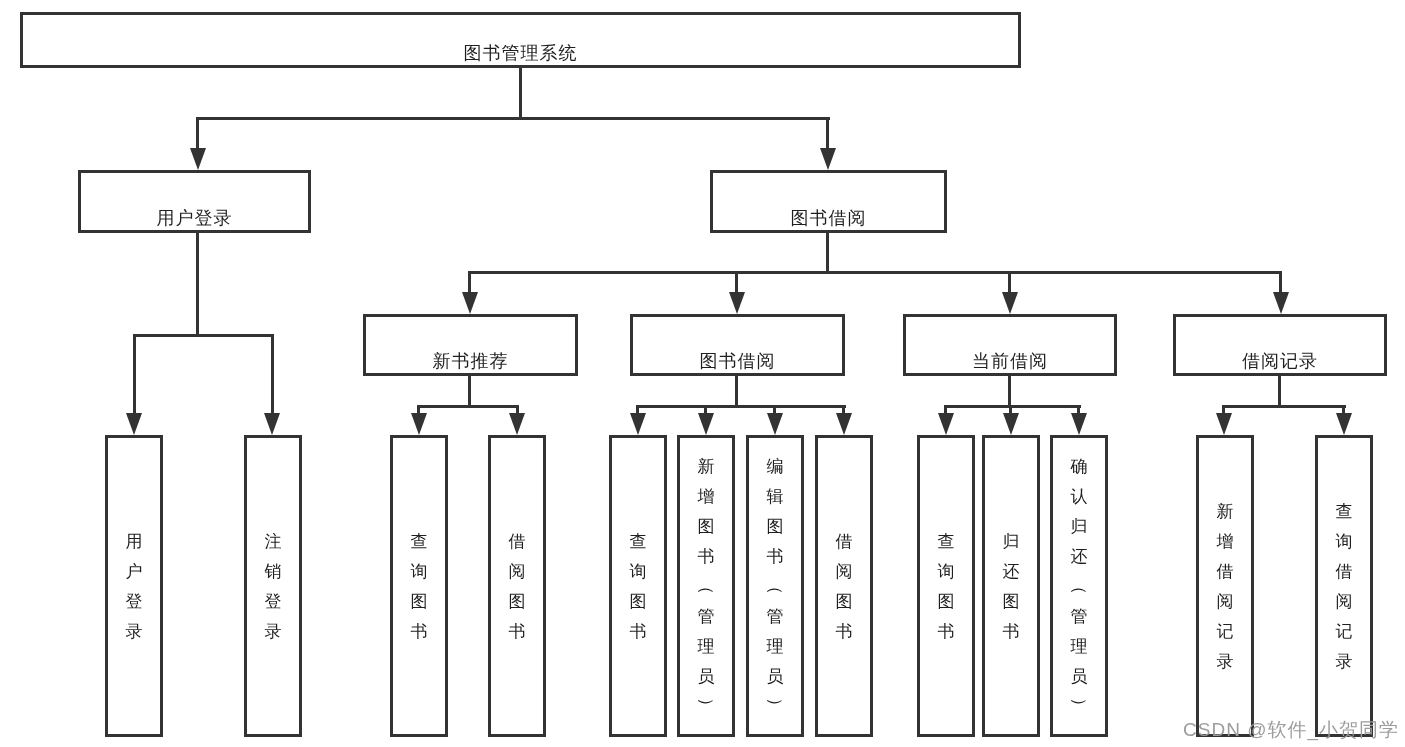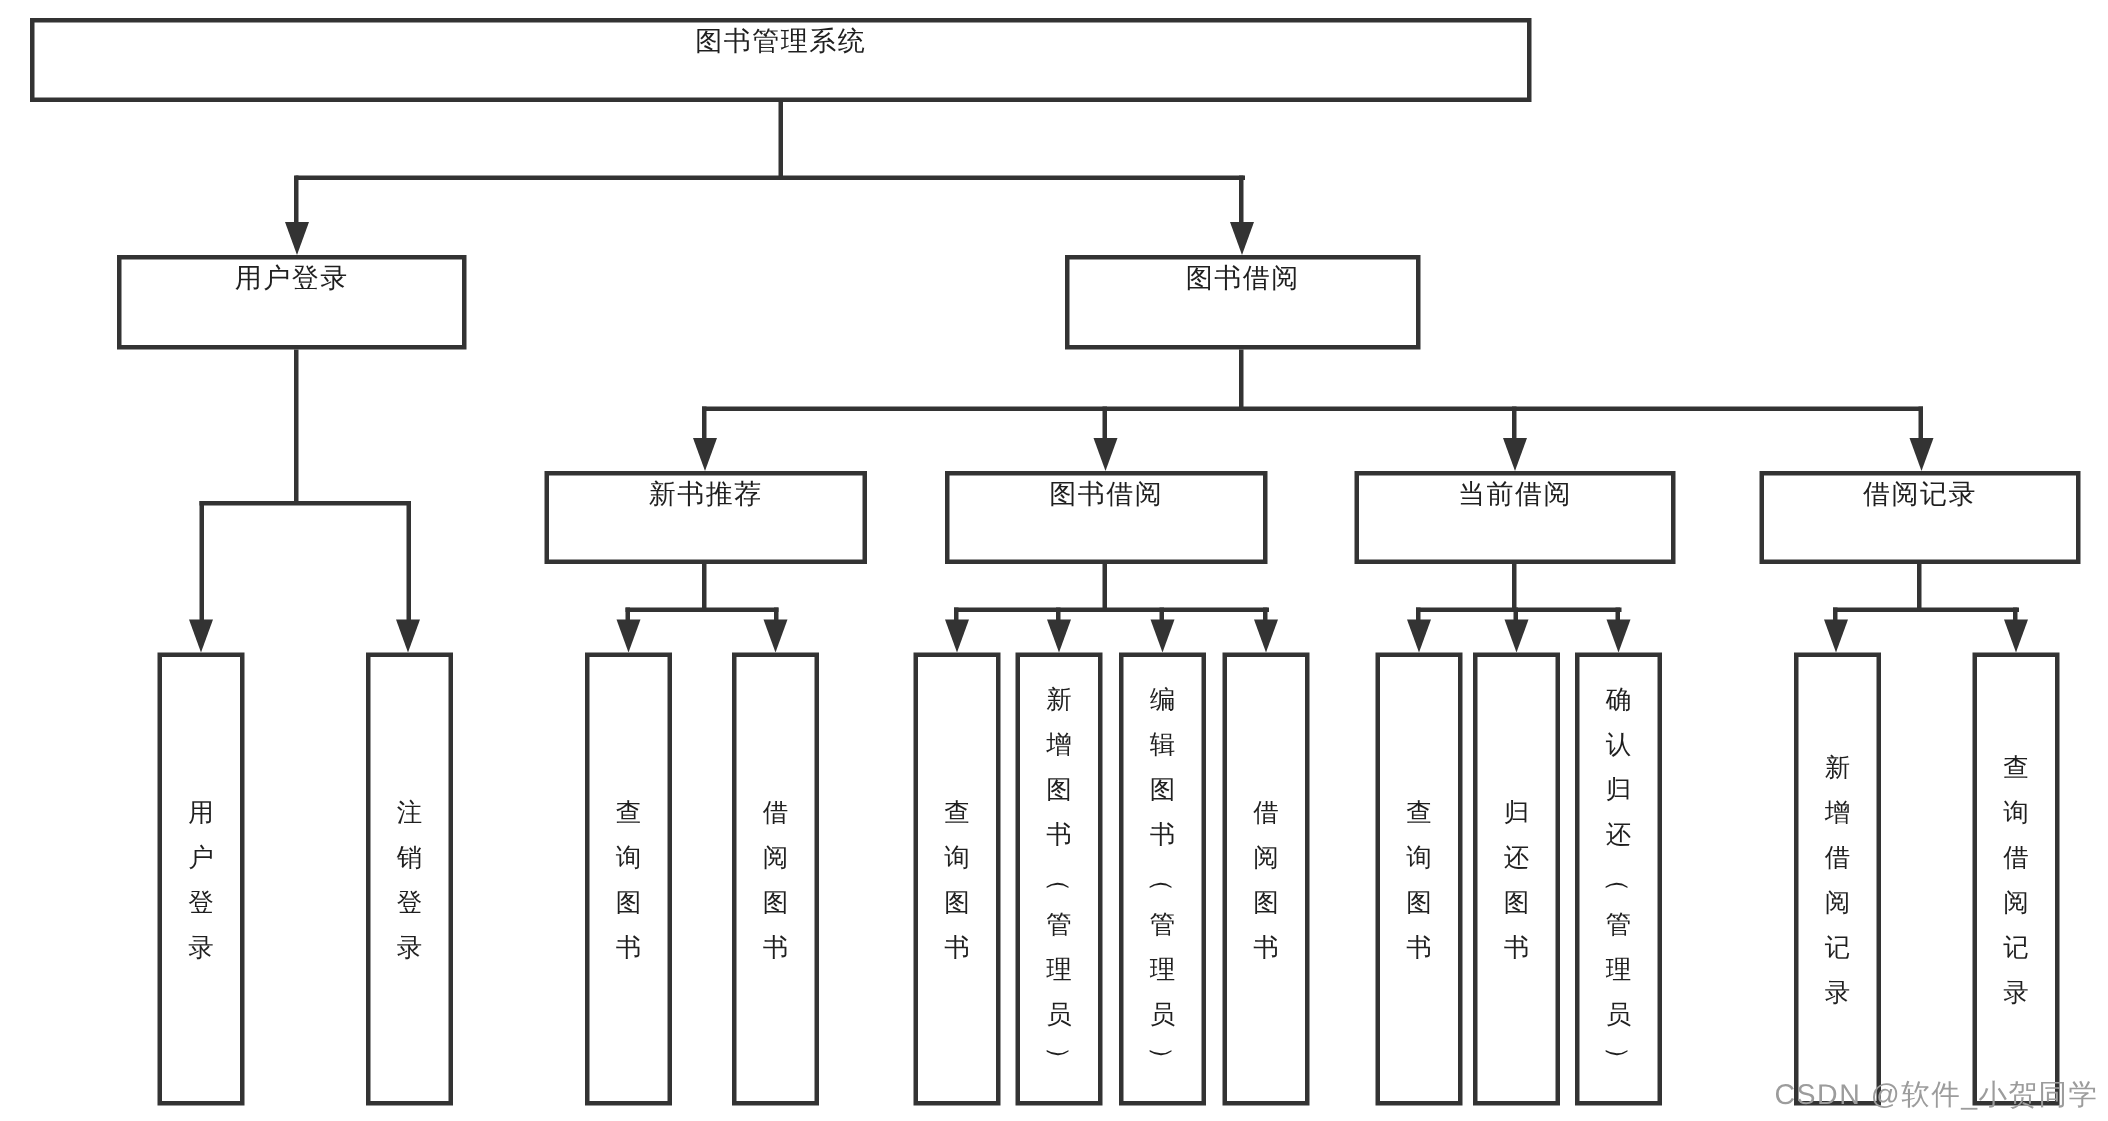--- a/index.html
+++ b/index.html
@@ -7,21 +7,21 @@
   body {
     width:1405px; height:747px;
     font-family:"Liberation Sans", sans-serif;
     color:#1f1f1f;
   }
   .canvas { position:relative; width:1405px; height:747px; background:#ffffff; overflow:hidden; }
 
   
   .node {
     position:absolute; background:#ffffff; border:3px solid #333333;
-    display:flex; align-items:flex-start; justify-content:center;
+    display:flex; align-items:flex-end; justify-content:center;
     font-size:18px; letter-spacing:1px; color:#1f1f1f; white-space:nowrap;
   }
   .vnode {
     position:absolute; background:#ffffff; border:3px solid #333333;
     width:58px; height:302px; top:435px;
     display:flex; flex-direction:column; align-items:center; justify-content:center;
     font-size:17px; color:#1f1f1f;
   }
   .vnode span { height:30px; display:flex; align-items:center; justify-content:center; }
   .vnode span.rot { transform:rotate(90deg); }

